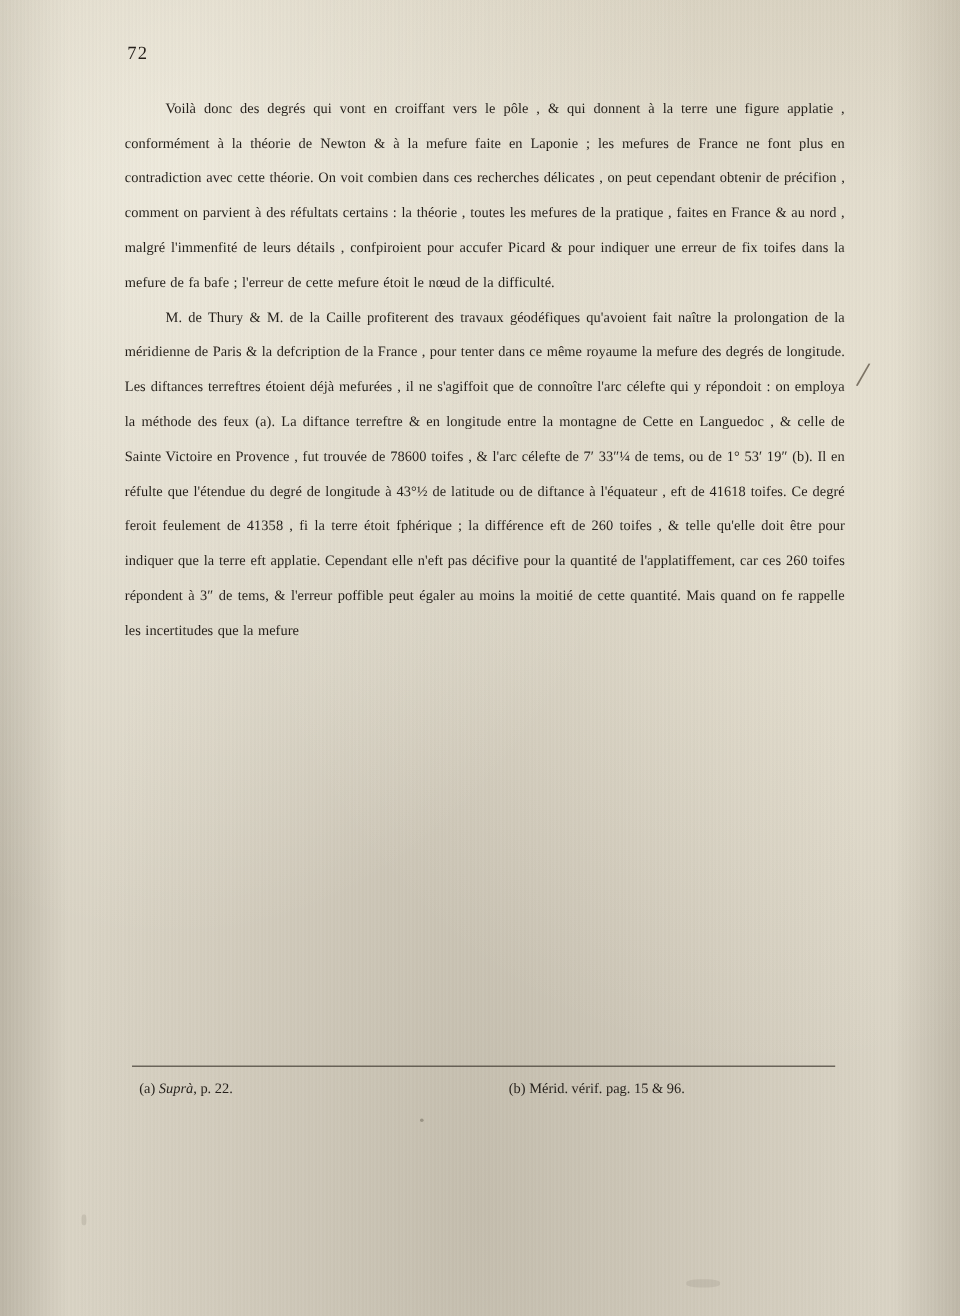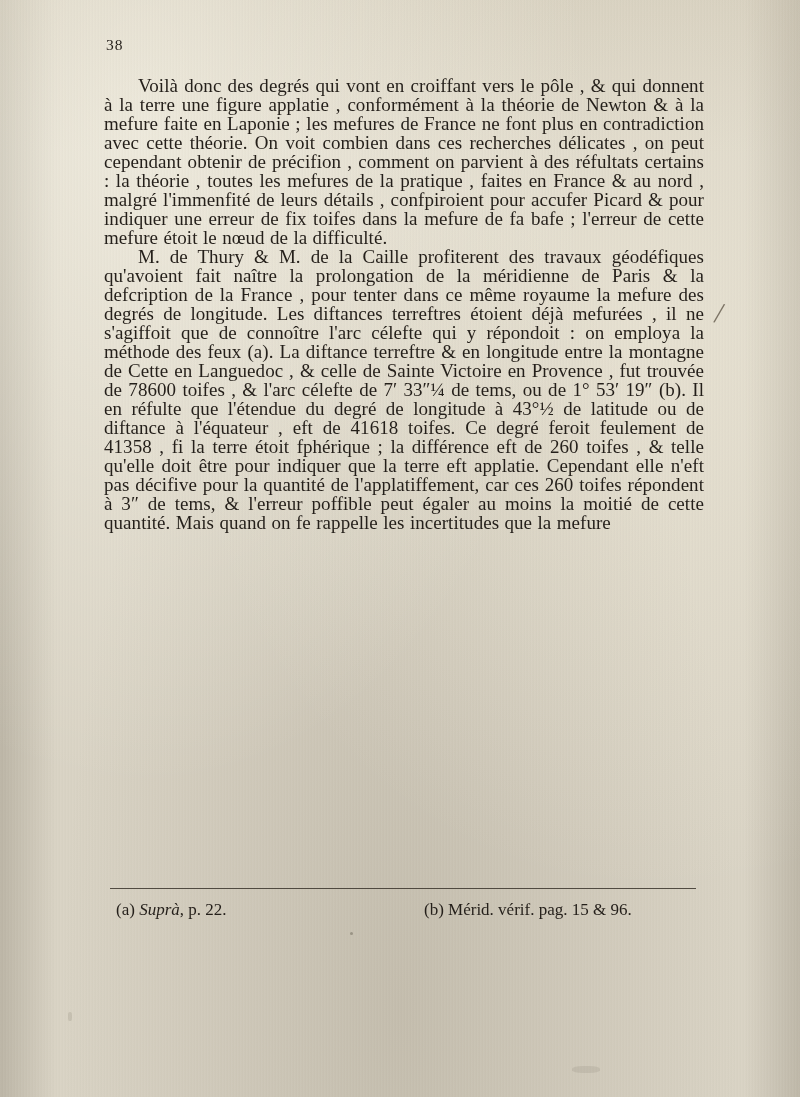--- a/index.html
+++ b/index.html
@@ -69,22 +69,22 @@
   .running-title {
     flex: 1;
     text-align: center;
     font-size: 20px;
     letter-spacing: 5.5px;
     padding-right: 46px;
   }
 
   p.body {
     margin: 0;
-    font-size: 19px;
-    line-height: 19px;
+    font-size: 12px;
+    line-height: 29px;
     text-align: justify;
     text-justify: inter-word;
     text-indent: 34px;
     letter-spacing: .05px;
     word-spacing: .6px;
   }
 
   .rule {
     position: absolute;
     left: 110px;
@@ -95,21 +95,21 @@
     opacity: .85;
     z-index: 2;
   }
 
   .footnotes {
     position: absolute;
     left: 112px;
     top: 900px;
     width: 584px;
     display: flex;
-    font-size: 17px;
+    font-size: 12px;
     z-index: 2;
   }
   .fn-a { width: 220px; padding-left: 4px; }
   .fn-b { flex: 1; text-align: left; padding-left: 88px; }
   .fn i { font-style: italic; }
 
   .margin-mark {
     position: absolute;
     left: 715px;
     top: 298px;
@@ -130,21 +130,21 @@
   }
 </style>
 </head>
 <body>
 
 <div class="page">
 
   <div class="text-block">
 
     <div class="headline">
-      <div class="folio">38</div>
+      <div class="folio">72</div>
     </div>
 
     <p class="body">Voilà donc des degrés qui vont en croiffant vers le pôle , &amp; qui donnent à la terre une figure applatie , conformément à la théorie de Newton &amp; à la mefure faite en Laponie ; les mefures de France ne font plus en contradiction avec cette théorie. On voit combien dans ces recherches délicates , on peut cependant obtenir de précifion , comment on parvient à des réfultats certains : la théorie , toutes les mefures de la pratique , faites en France &amp; au nord , malgré l'immenfité de leurs détails , confpiroient pour accufer Picard &amp; pour indiquer une erreur de fix toifes dans la mefure de fa bafe ; l'erreur de cette mefure étoit le nœud de la difficulté.</p>
     <p class="body">M. de Thury &amp; M. de la Caille profiterent des travaux géodéfiques qu'avoient fait naître la prolongation de la méridienne de Paris &amp; la defcription de la France , pour tenter dans ce même royaume la mefure des degrés de longitude. Les diftances terreftres étoient déjà mefurées , il ne s'agiffoit que de connoître l'arc célefte qui y répondoit : on employa la méthode des feux (a). La diftance terreftre &amp; en longitude entre la montagne de Cette en Languedoc , &amp; celle de Sainte Victoire en Provence , fut trouvée de 78600 toifes , &amp; l'arc célefte de 7′ 33″¼ de tems, ou de 1° 53′ 19″ (b). Il en réfulte que l'étendue du degré de longitude à 43°½ de latitude ou de diftance à l'équateur , eft de 41618 toifes. Ce degré feroit feulement de 41358 , fi la terre étoit fphérique ; la différence eft de 260 toifes , &amp; telle qu'elle doit être pour indiquer que la terre eft applatie. Cependant elle n'eft pas décifive pour la quantité de l'applatiffement, car ces 260 toifes répondent à 3″ de tems, &amp; l'erreur poffible peut égaler au moins la moitié de cette quantité. Mais quand on fe rappelle les incertitudes que la mefure</p>
 
   </div>
 
   <div class="rule"></div>
 
   <div class="footnotes">

